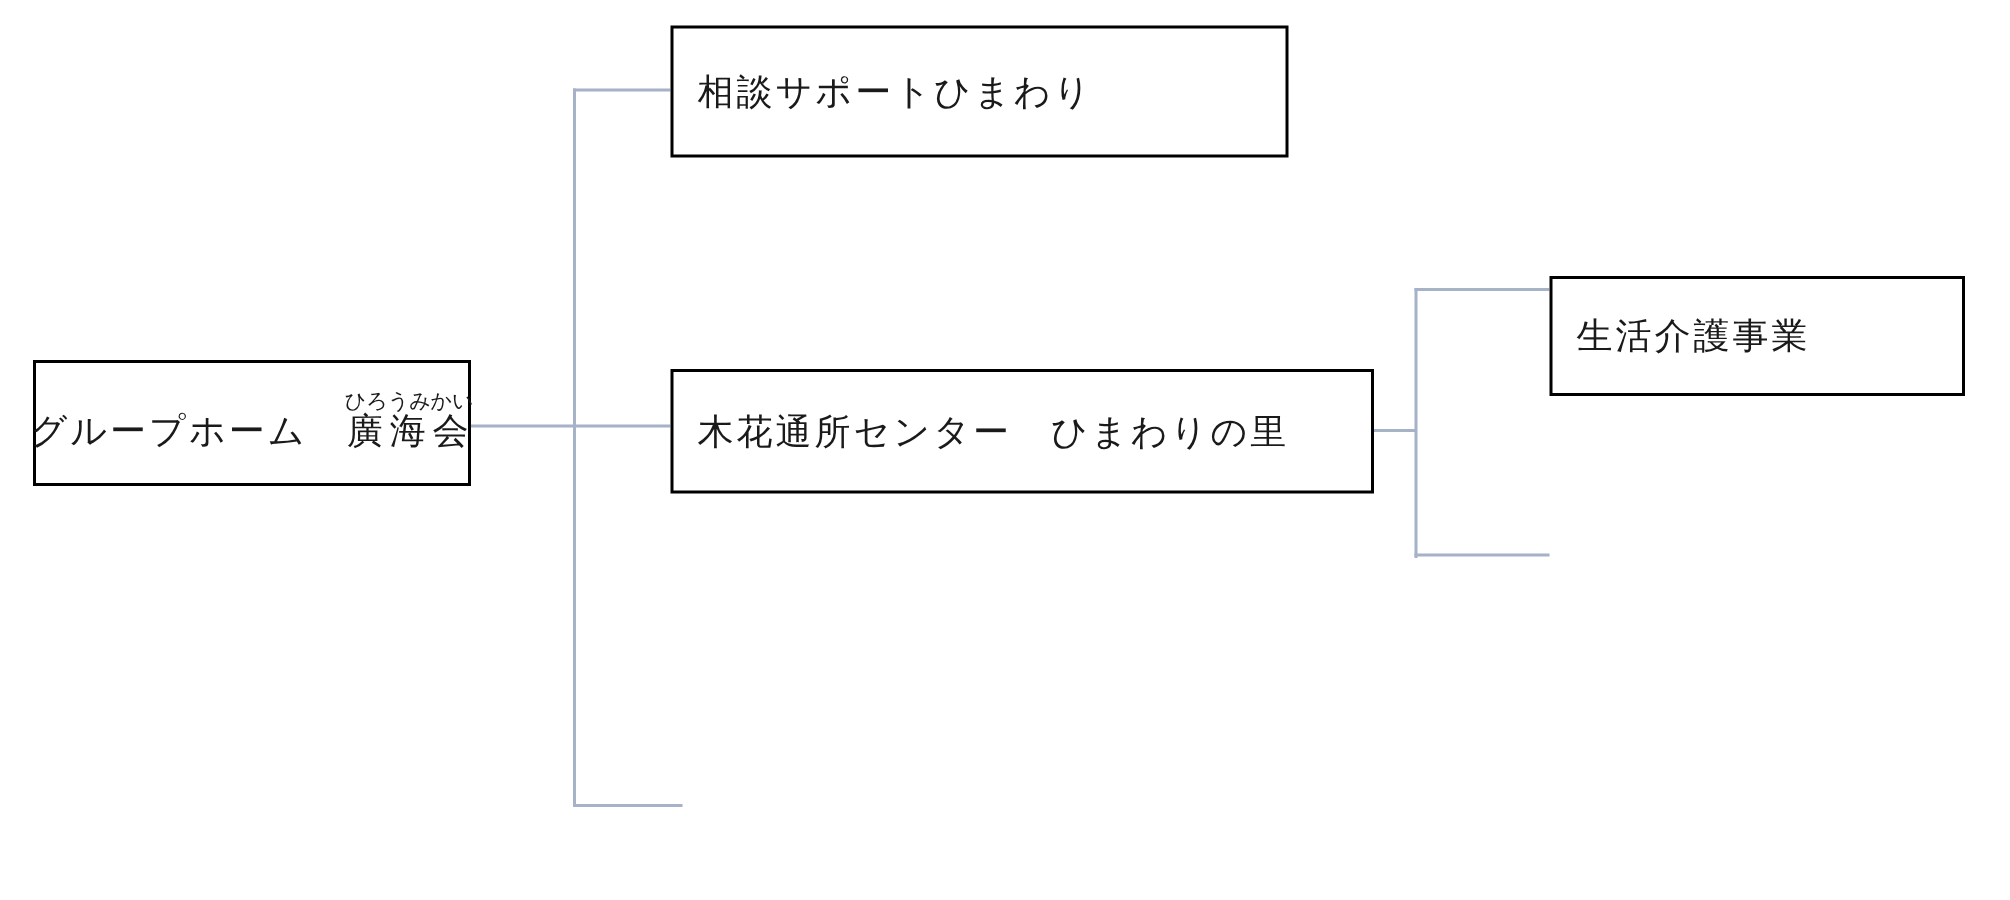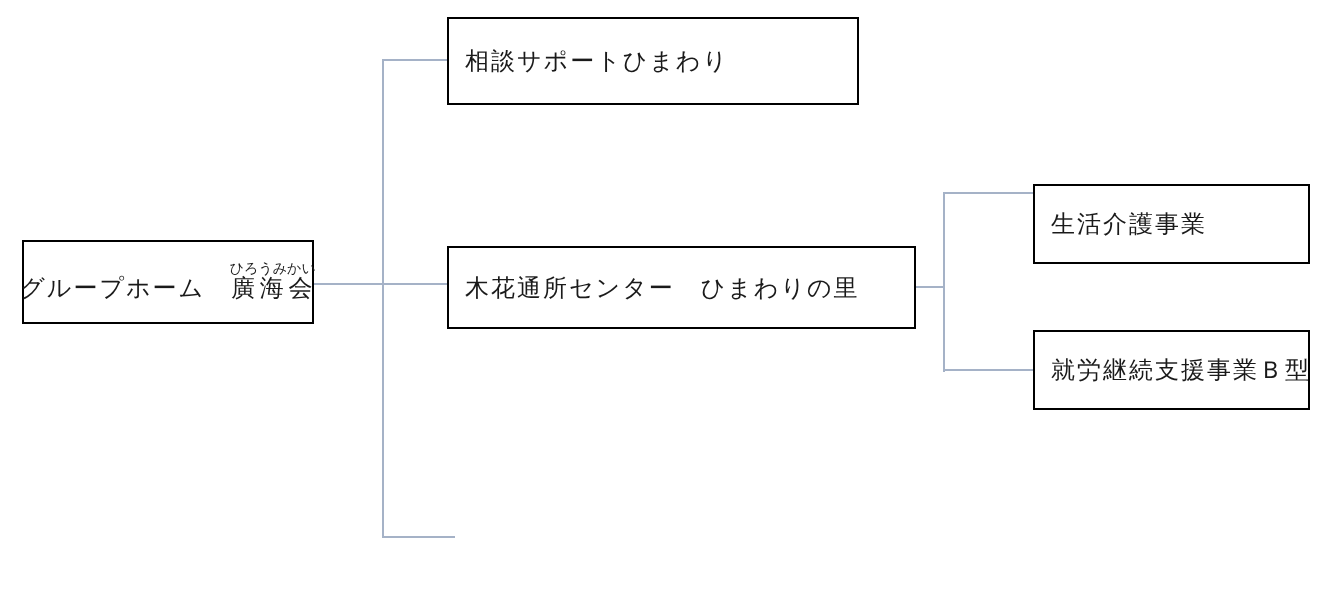--- a/index.html
+++ b/index.html
@@ -84,17 +84,14 @@
 
   <div class="box align-left" id="branch-middle">
     <span class="label">木花通所センター　ひまわりの里</span>
   </div>
 
 
   <div class="box align-left" id="sub-top">
     <span class="label">生活介護事業</span>
   </div>
 
-  <div class="box align-left" id="sub-bottom">
-    <span class="label">就労継続支援事業Ｂ型</span>
-  </div>
 
 </div>
 
 </body></html>

